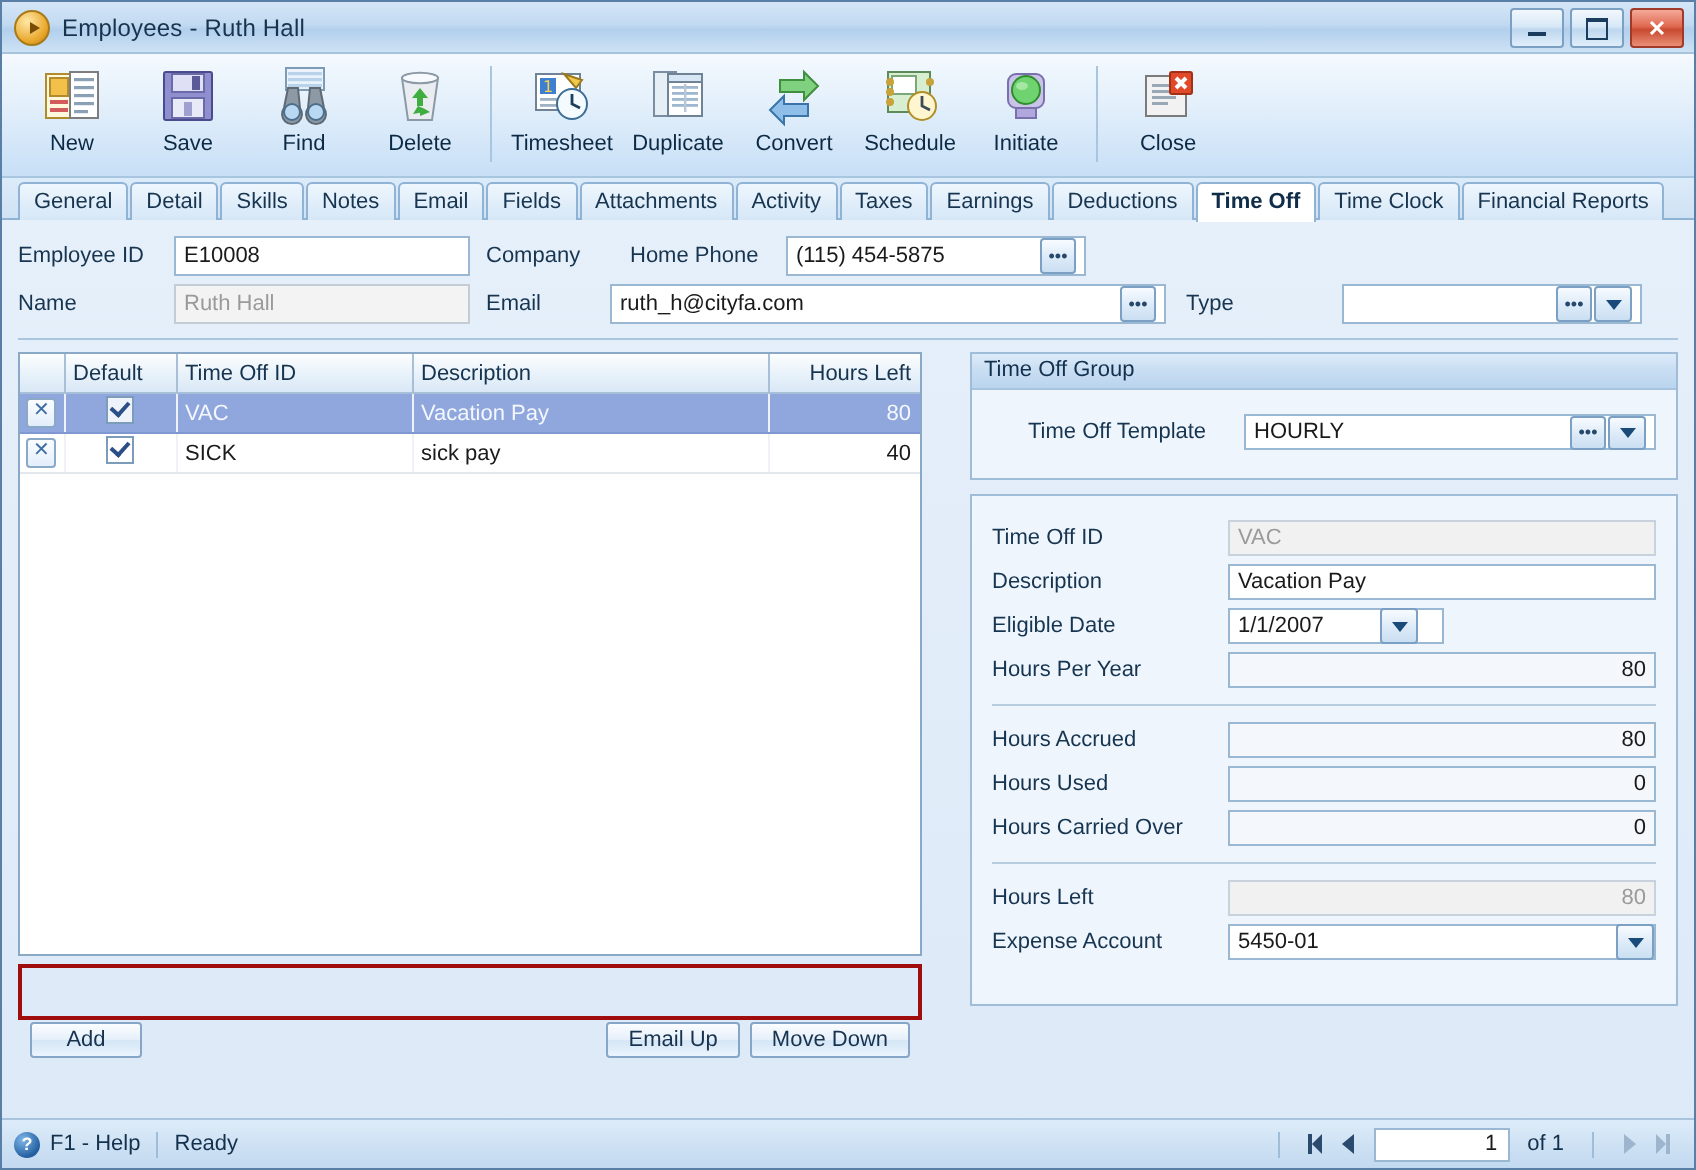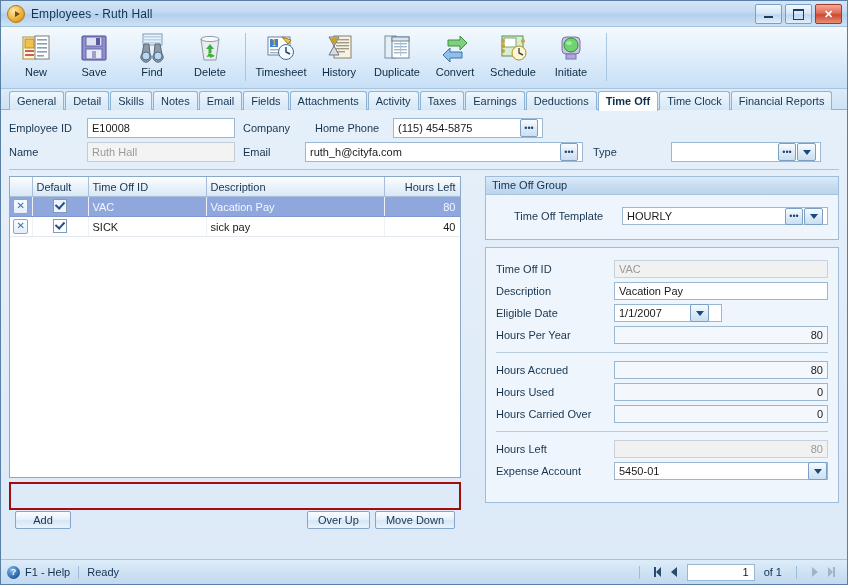--- a/index.html
+++ b/index.html
@@ -295,37 +295,20 @@
               <rect x="5" y="20" width="12" height="1.4"></rect>
             </g>
           <path d="M17 5 l9 3 -3 4 z" fill="#f2c94c" stroke="#9a7a1e"></path>
           <circle cx="21" cy="20" r="7.5" fill="#f4fbff" stroke="#3b6d96"></circle>
           <path d="M21 15 L21 20 L25 22" stroke="#1a3e5e" stroke-width="1.4" fill="none"></path>
         </svg>
       </div>
       <div class="tb-label">Timesheet</div>
     </div>
 
-    <div class="tb-item">
-      <div class="ico">
-        <svg width="32" height="32" viewBox="0 0 32 32">
-          <rect x="11" y="4" width="17" height="22" fill="#f6f2e6" stroke="#8a8068"></rect>
-          <g fill="#a39a84">
-              <rect x="13" y="7" width="13" height="1.4"></rect>
-              <rect x="13" y="10" width="13" height="1.4"></rect>
-              <rect x="13" y="13" width="13" height="1.4"></rect>
-              <rect x="13" y="16" width="13" height="1.4"></rect>
-              <rect x="13" y="19" width="9" height="1.4"></rect>
-            </g>
-          <path d="M6 5 h10 l-5 9 5 9 H6 l5-9 z" fill="#d8dde3" stroke="#6d7884"></path>
-          <path d="M7 6 h8 l-4 7 z" fill="#c7a02e"></path>
-        </svg>
-      </div>
-      <div class="tb-label">History</div>
-    </div>
 
     <div class="tb-item">
       <div class="ico">
         <svg width="32" height="32" viewBox="0 0 32 32">
           <rect x="4" y="4" width="11" height="22" fill="#e6eef6" stroke="#7b8da0"></rect>
           <rect x="11" y="5" width="17" height="21" fill="#ffffff" stroke="#6f8296"></rect>
           <rect x="11" y="5" width="17" height="4" fill="#d7e6f4" stroke="#6f8296"></rect>
           <g fill="#9fb8cf">
               <rect x="13" y="11" width="13" height="1.4"></rect>
               <rect x="13" y="14" width="13" height="1.4"></rect>
@@ -373,20 +356,36 @@
           <rect x="11" y="22" width="10" height="5" fill="#b0a8dc" stroke="#7a70ad"></rect>
           <circle cx="16" cy="13" r="7" fill="#6fd36f" stroke="#2f8f2f"></circle>
           <ellipse cx="14" cy="11" rx="3" ry="2" fill="#b9f0b9" opacity=".7"></ellipse>
         </svg>
       </div>
       <div class="tb-label">Initiate</div>
     </div>
 
     <div class="tb-sep"></div>
 
+    <div class="tb-item">
+      <div class="ico">
+        <svg width="32" height="32" viewBox="0 0 32 32">
+          <rect x="5" y="6" width="20" height="20" fill="#f2f2f2" stroke="#7b7b7b"></rect>
+          <g fill="#9aa8b5">
+              <rect x="8" y="10" width="12" height="1.5"></rect>
+              <rect x="8" y="13" width="12" height="1.5"></rect>
+              <rect x="8" y="16" width="12" height="1.5"></rect>
+              <rect x="8" y="19" width="8" height="1.5"></rect>
+            </g>
+          <rect x="17" y="4" width="11" height="11" rx="1" fill="#e04a28" stroke="#a32f14"></rect>
+          <path d="M20 7 l5 5 M25 7 l-5 5" stroke="#fff" stroke-width="2"></path>
+        </svg>
+      </div>
+      <div class="tb-label">Close</div>
+    </div>
   </div>
 
   <div class="tabstrip">
     <div class="tab">General</div>
     <div class="tab">Detail</div>
     <div class="tab">Skills</div>
     <div class="tab">Notes</div>
     <div class="tab">Email</div>
     <div class="tab">Fields</div>
     <div class="tab">Attachments</div>
@@ -474,21 +473,21 @@
               <td>sick pay</td>
               <td class="num">40</td>
             </tr>
           </tbody>
         </table>
       </div>
 
       <div class="btnrow">
         <div class="btn">Add</div>
         <div class="btn-right">
-          <div class="btn">Over Up</div>
+          <div class="btn">Email Up</div>
           <div class="btn">Move Down</div>
         </div>
       </div>
     </div>
 
     <div class="right">
 
       <div class="panel">
         <div class="panel-hdr">Time Off Group</div>
         <div class="panel-body" style="padding-top:10px;padding-bottom:12px;">

